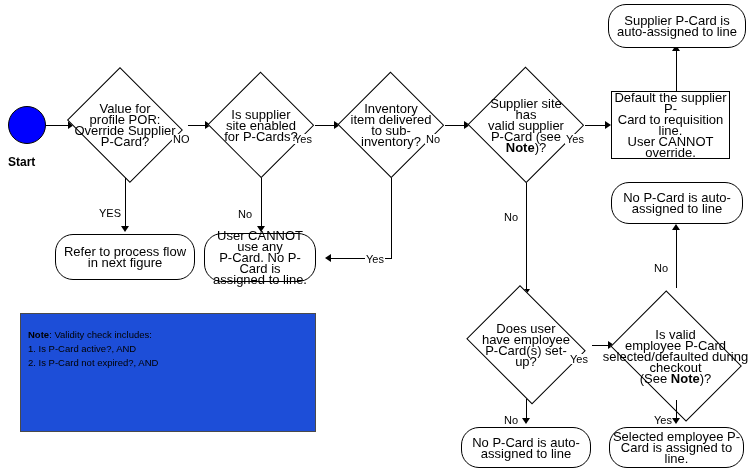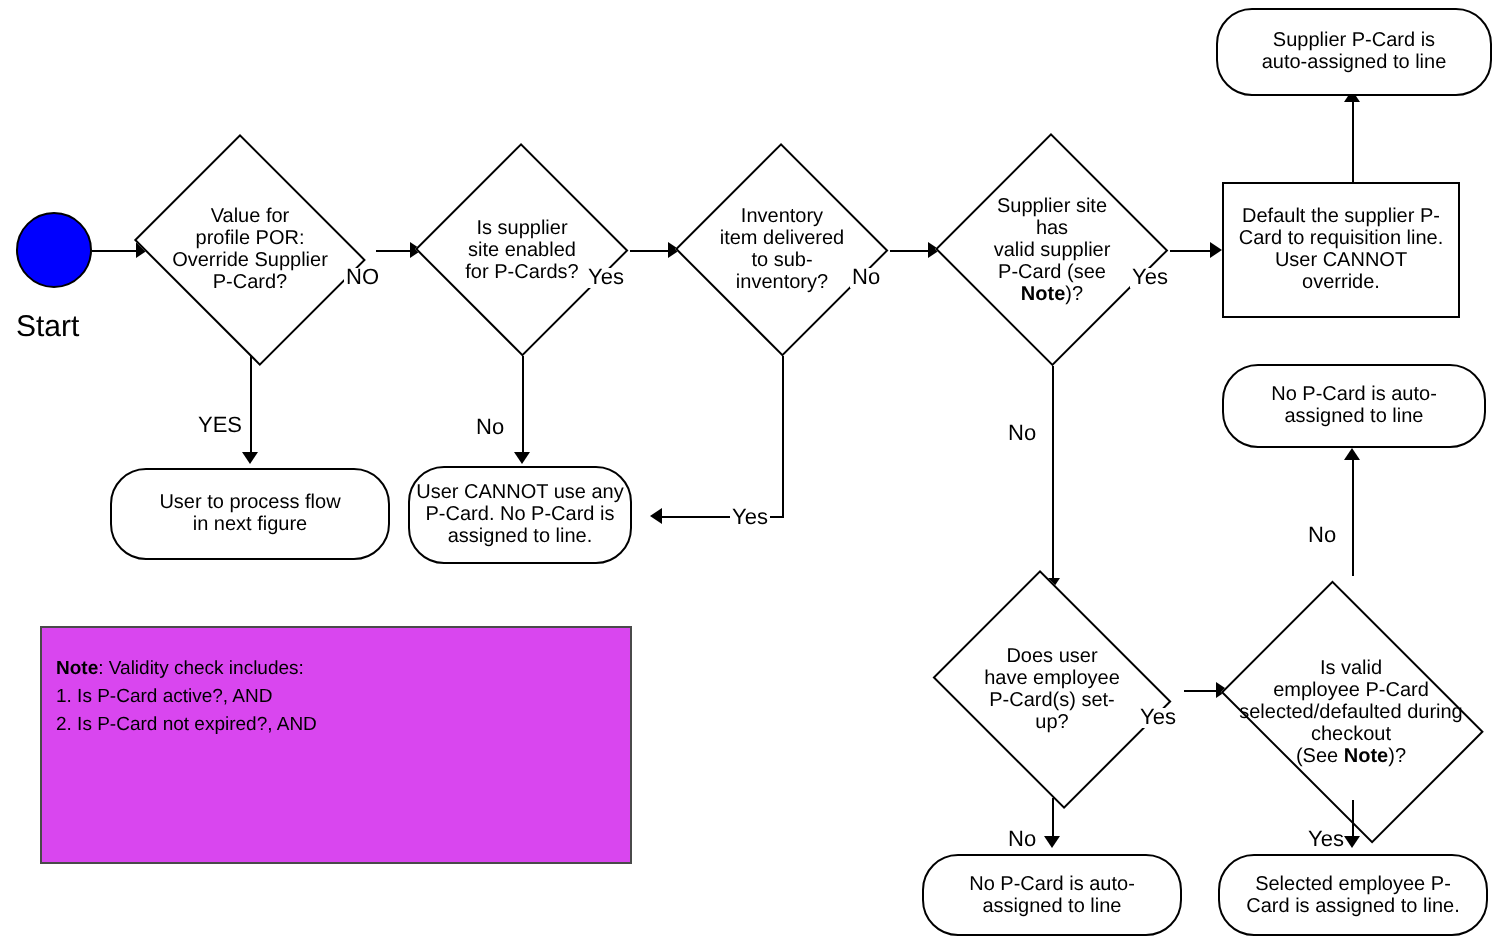--- a/index.html
+++ b/index.html
@@ -21,40 +21,40 @@
 
   
   .node {
     position: absolute;
     box-sizing: border-box;
     display: flex;
     align-items: center;
     justify-content: center;
     text-align: center;
     color: #000000;
-    font-size: 10px;
+    font-size: 13px;
     line-height: 11px;
     letter-spacing: 0px;
   }
   .node .txt {
     display: block;
     padding: 0 2px;
     white-space: pre-line;
   }
 
   
   .circle-start {
     border-radius: 50%;
     background: #0000ff;
     border: 1px solid #000000;
   }
   .start-label {
     position: absolute;
-    font-size: 15px;
-    font-weight: normal;
+    font-size: 12px;
+    font-weight: bold;
     color: #000000;
     white-space: nowrap;
   }
 
   
   .terminator {
     border: 1.3px solid #000000;
     border-radius: 18px;
     background: #ffffff;
   }
@@ -82,21 +82,21 @@
   }
   .decision .txt {
     position: relative;
     z-index: 2;
   }
 
   
   .notebox {
     position: absolute;
     box-sizing: border-box;
-    background: #d946ef;
+    background: #1d4ed8;
     border: 1.3px solid #4a4a4a;
     font-size: 9.5px;
     line-height: 14px;
     color: #000000;
     padding: 14px 24px 6px 7px;
     text-align: left;
   }
   .notebox b { font-weight: bold; }
 
   
@@ -162,21 +162,21 @@
 
   <div class="edge h" style="left:188px; top:125px; width:19px;"></div>
   <div class="edge-label" style="left:172px; top:118px;">NO</div>
   <div class="arrow right" style="left:205px; top:121px;"></div>
 
   <div class="edge v" style="left:125px; top:178px; height:52px;"></div>
   <div class="edge-label" style="left:98px; top:192px;">YES</div>
   <div class="arrow down" style="left:121px; top:226px;"></div>
 
   <div class="node terminator" style="left:55px; top:234px; width:140px; height:46px;">
-    <span class="txt">User to process flow
+    <span class="txt">Refer to process flow
 in next figure</span>
   </div>
 
   <div class="node decision" style="left:207px; top:72px; width:108px; height:106px;justify-content:center;">
     <span class="dia"></span>
     <span class="txt">Is supplier
 site enabled
 for P-Cards?</span>
   </div>
 

